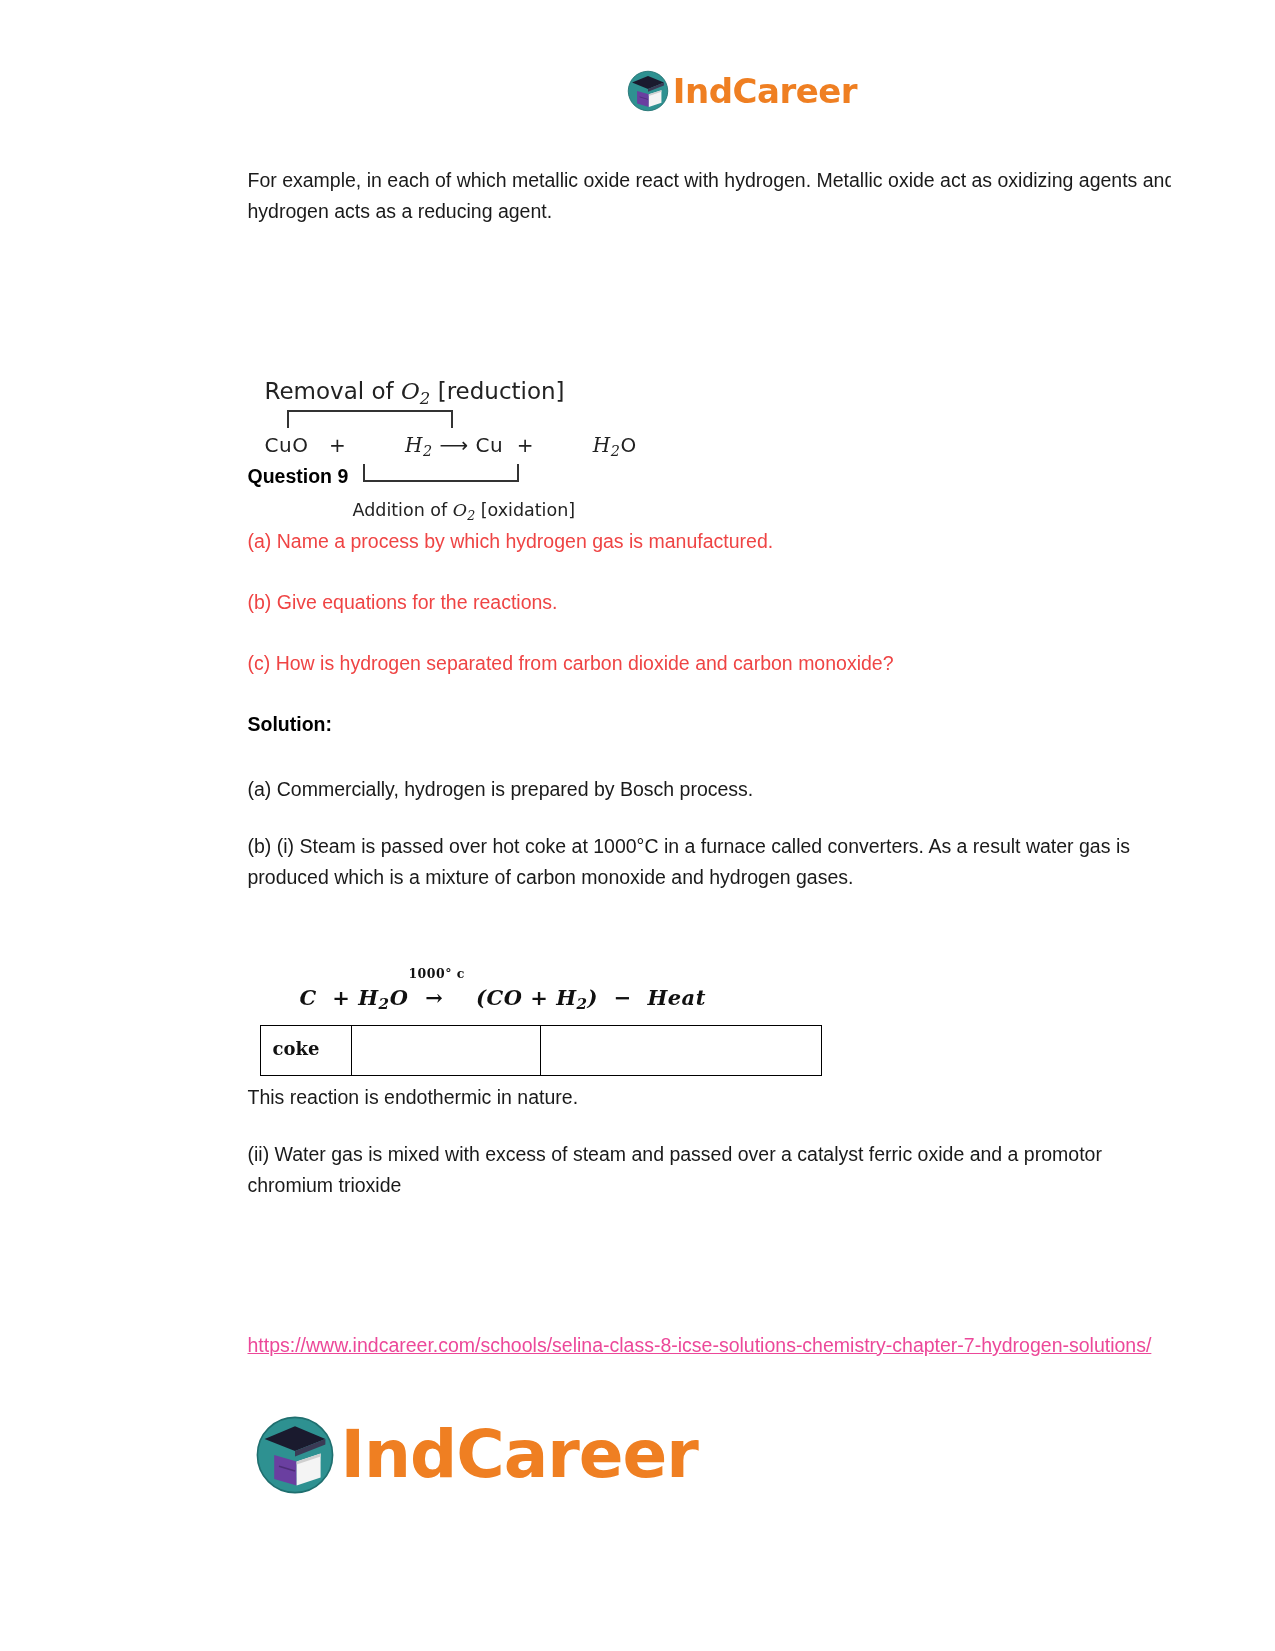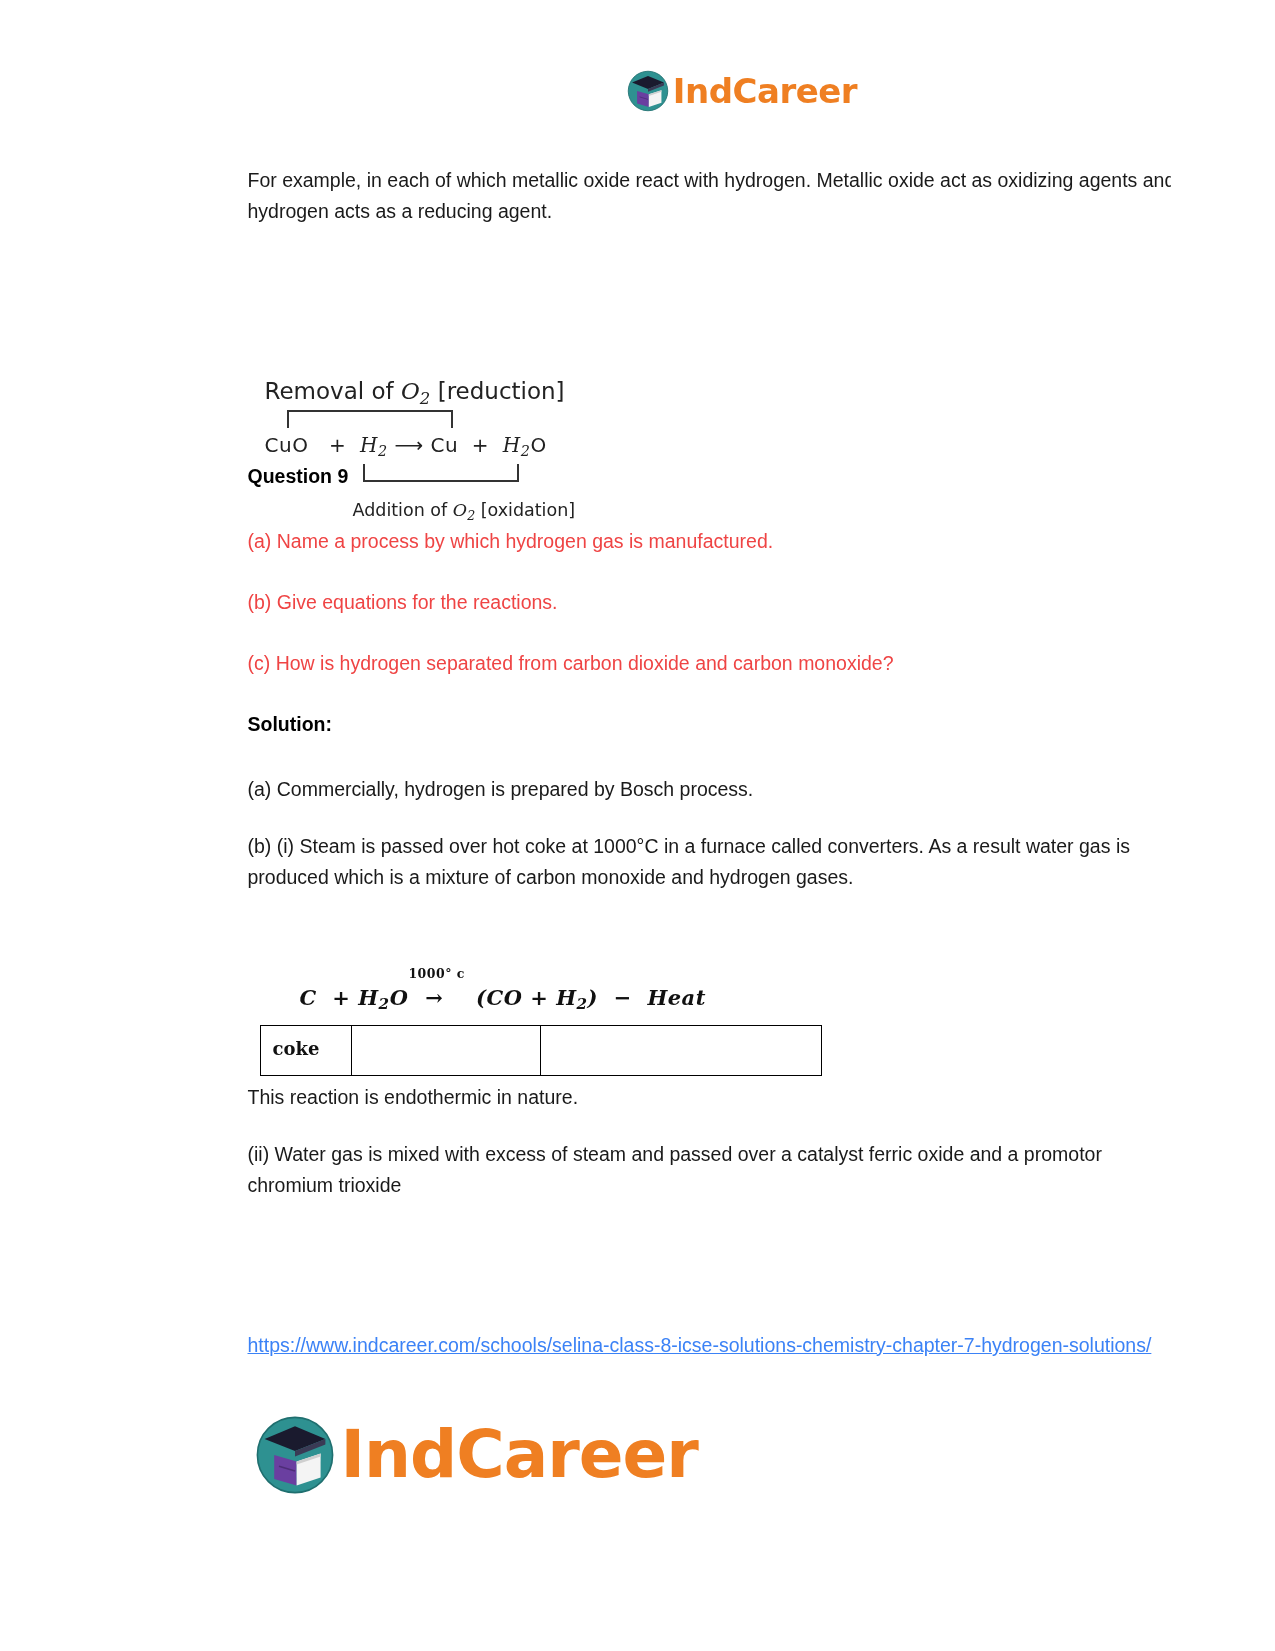--- a/index.html
+++ b/index.html
@@ -104,20 +104,21 @@
     position: absolute;
     left: 0px;
     top: 55px;
     font-size: 20px;
     white-space: nowrap;
     letter-spacing: 0.5px;
   }
   .redox-eq .ital {
     font-style: italic;
     font-family: "DejaVu Serif", serif;
+    margin-left: 45px;
   }
   
   .brk-top {
     position: absolute;
     left: 22px;
     top: 32px;
     width: 162px;
     height: 16px;
     border-top: 2px solid #333;
     border-left: 2px solid #333;
@@ -203,21 +204,21 @@
   .footer-link {
     position: absolute;
     left: 143px;
     top: 1330px;
     width: 932px;
     font-size: 19.5px;
     line-height: 31px;
     color: #1155cc;
   }
   .footer-link a {
-    color: #3b82f6;
+    color: #ec4899;
     text-decoration: underline;
     word-break: break-all;
   }
 
   
   .footer-logo {
     position: absolute;
     left: 150px;
     top: 1415px;
     display: flex;

